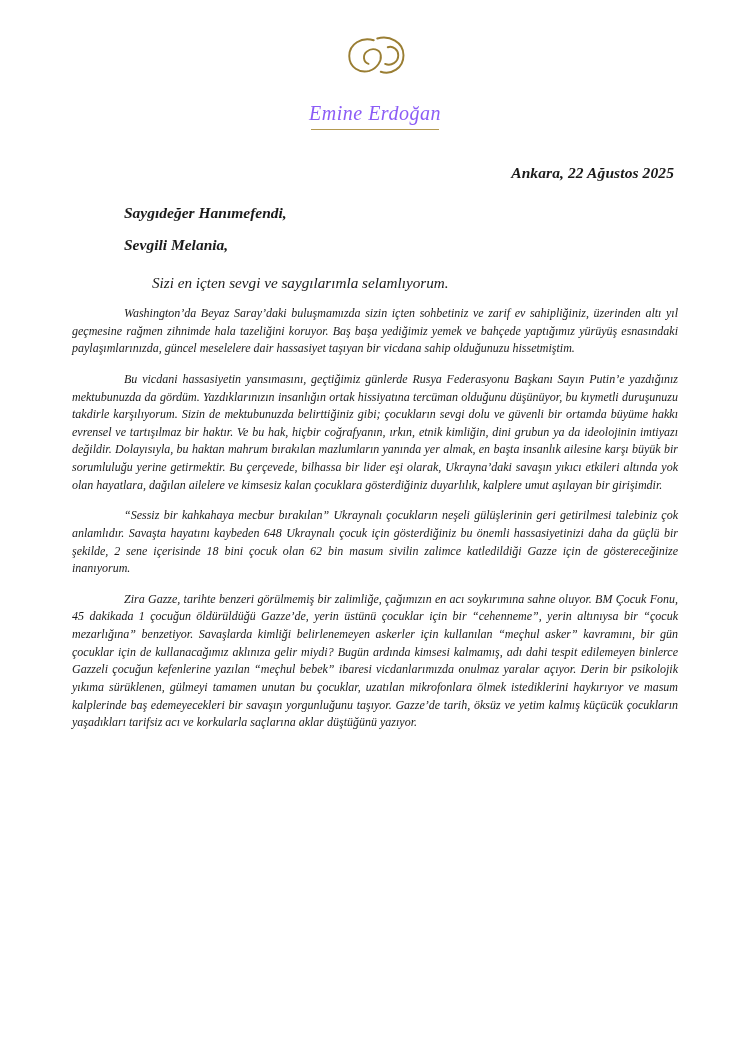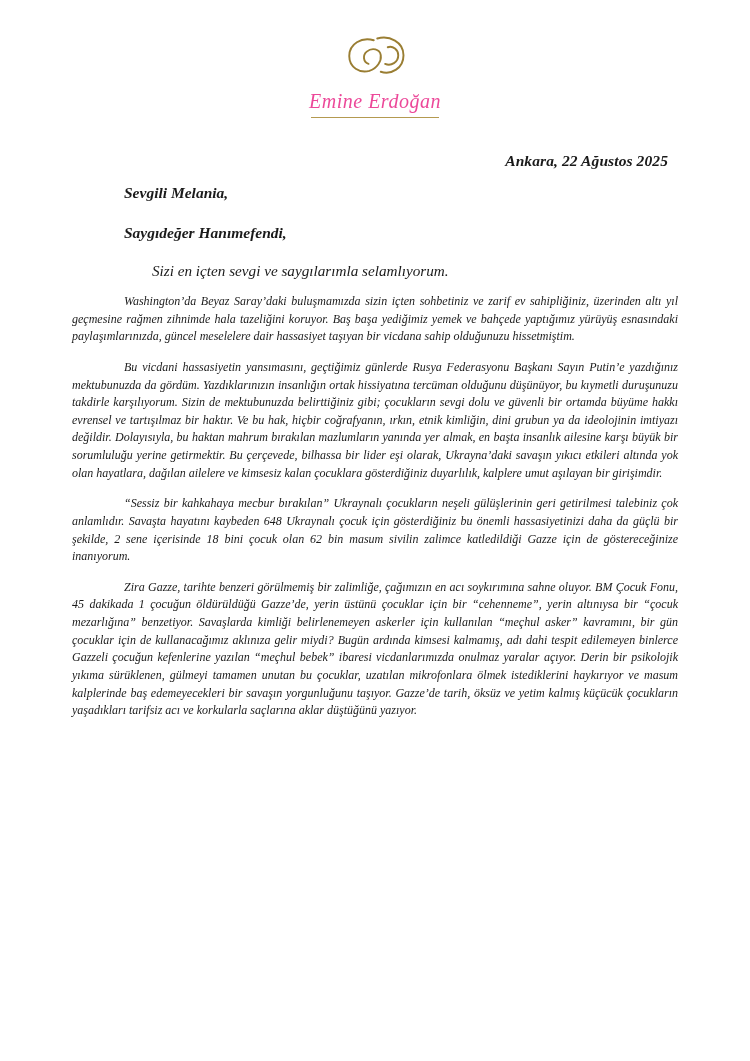--- a/index.html
+++ b/index.html
@@ -29,38 +29,38 @@
   }
   .monogram {
     display: block;
     margin: 0 auto;
     height: 56px;
   }
   .letterhead-name {
     font-family: "Liberation Serif", serif;
     font-style: italic;
     font-size: 20px;
-    color: #ec4899;
+    color: #8b5cf6;
     letter-spacing: 0.5px;
-    margin-top: 6px;
+    margin-top: 18px;
     line-height: 1.1;
   }
   .monogram-rule {
     width: 128px;
     height: 1px;
     background: #b49a50;
     margin: 5px auto 0 auto;
   }
   .date-line {
     text-align: right;
     font-weight: bold;
     font-style: italic;
     font-size: 15.5px;
     margin-top: 30px;
-    margin-right: 10px;
+    margin-right: 4px;
     letter-spacing: 0.1px;
   }
   .salutation {
     font-weight: bold;
     font-style: italic;
     font-size: 15.5px;
     margin-top: 22px;
     margin-left: 52px;
   }
   .salutation.second {
@@ -95,22 +95,22 @@
         <path d="M62 12 C76 8, 92 16, 92 31 C92 46, 78 54, 66 50"></path>
         <path d="M74 22 C80 20, 86 25, 86 31 C86 39, 78 44, 71 41"></path>
       </g>
     </svg>
     <div class="letterhead-name">Emine Erdoğan</div>
     <div class="monogram-rule"></div>
   </div>
 
   <div class="date-line">Ankara, 22 Ağustos 2025</div>
 
+  <div class="salutation">Saygıdeğer Hanımefendi,</div>
   <div class="salutation second">Sevgili Melania,</div>
-  <div class="salutation">Saygıdeğer Hanımefendi,</div>
 
   <div class="greet-line">Sizi en içten sevgi ve saygılarımla selamlıyorum.</div>
 
   <p class="body-par">Washington’da Beyaz Saray’daki buluşmamızda sizin içten sohbetiniz ve zarif ev sahipliğiniz, üzerinden altı yıl geçmesine rağmen zihnimde hala tazeliğini koruyor. Baş başa yediğimiz yemek ve bahçede yaptığımız yürüyüş esnasındaki paylaşımlarınızda, güncel meselelere dair hassasiyet taşıyan bir vicdana sahip olduğunuzu hissetmiştim.</p>
   <p class="body-par">Bu vicdani hassasiyetin yansımasını, geçtiğimiz günlerde Rusya Federasyonu Başkanı Sayın Putin’e yazdığınız mektubunuzda da gördüm. Yazdıklarınızın insanlığın ortak hissiyatına tercüman olduğunu düşünüyor, bu kıymetli duruşunuzu takdirle karşılıyorum. Sizin de mektubunuzda belirttiğiniz gibi; çocukların sevgi dolu ve güvenli bir ortamda büyüme hakkı evrensel ve tartışılmaz bir haktır. Ve bu hak, hiçbir coğrafyanın, ırkın, etnik kimliğin, dini grubun ya da ideolojinin imtiyazı değildir. Dolayısıyla, bu haktan mahrum bırakılan mazlumların yanında yer almak, en başta insanlık ailesine karşı büyük bir sorumluluğu yerine getirmektir. Bu çerçevede, bilhassa bir lider eşi olarak, Ukrayna’daki savaşın yıkıcı etkileri altında yok olan hayatlara, dağılan ailelere ve kimsesiz kalan çocuklara gösterdiğiniz duyarlılık, kalplere umut aşılayan bir girişimdir.</p>
   <p class="body-par">“Sessiz bir kahkahaya mecbur bırakılan” Ukraynalı çocukların neşeli gülüşlerinin geri getirilmesi talebiniz çok anlamlıdır. Savaşta hayatını kaybeden 648 Ukraynalı çocuk için gösterdiğiniz bu önemli hassasiyetinizi daha da güçlü bir şekilde, 2 sene içerisinde 18 bini çocuk olan 62 bin masum sivilin zalimce katledildiği Gazze için de göstereceğinize inanıyorum.</p>
   <p class="body-par">Zira Gazze, tarihte benzeri görülmemiş bir zalimliğe, çağımızın en acı soykırımına sahne oluyor. BM Çocuk Fonu, 45 dakikada 1 çocuğun öldürüldüğü Gazze’de, yerin üstünü çocuklar için bir “cehenneme”, yerin altınıysa bir “çocuk mezarlığına” benzetiyor. Savaşlarda kimliği belirlenemeyen askerler için kullanılan “meçhul asker” kavramını, bir gün çocuklar için de kullanacağımız aklınıza gelir miydi? Bugün ardında kimsesi kalmamış, adı dahi tespit edilemeyen binlerce Gazzeli çocuğun kefenlerine yazılan “meçhul bebek” ibaresi vicdanlarımızda onulmaz yaralar açıyor. Derin bir psikolojik yıkıma sürüklenen, gülmeyi tamamen unutan bu çocuklar, uzatılan mikrofonlara ölmek istediklerini haykırıyor ve masum kalplerinde baş edemeyecekleri bir savaşın yorgunluğunu taşıyor. Gazze’de tarih, öksüz ve yetim kalmış küçücük çocukların yaşadıkları tarifsiz acı ve korkularla saçlarına aklar düştüğünü yazıyor.</p>
 
 </div>
 

